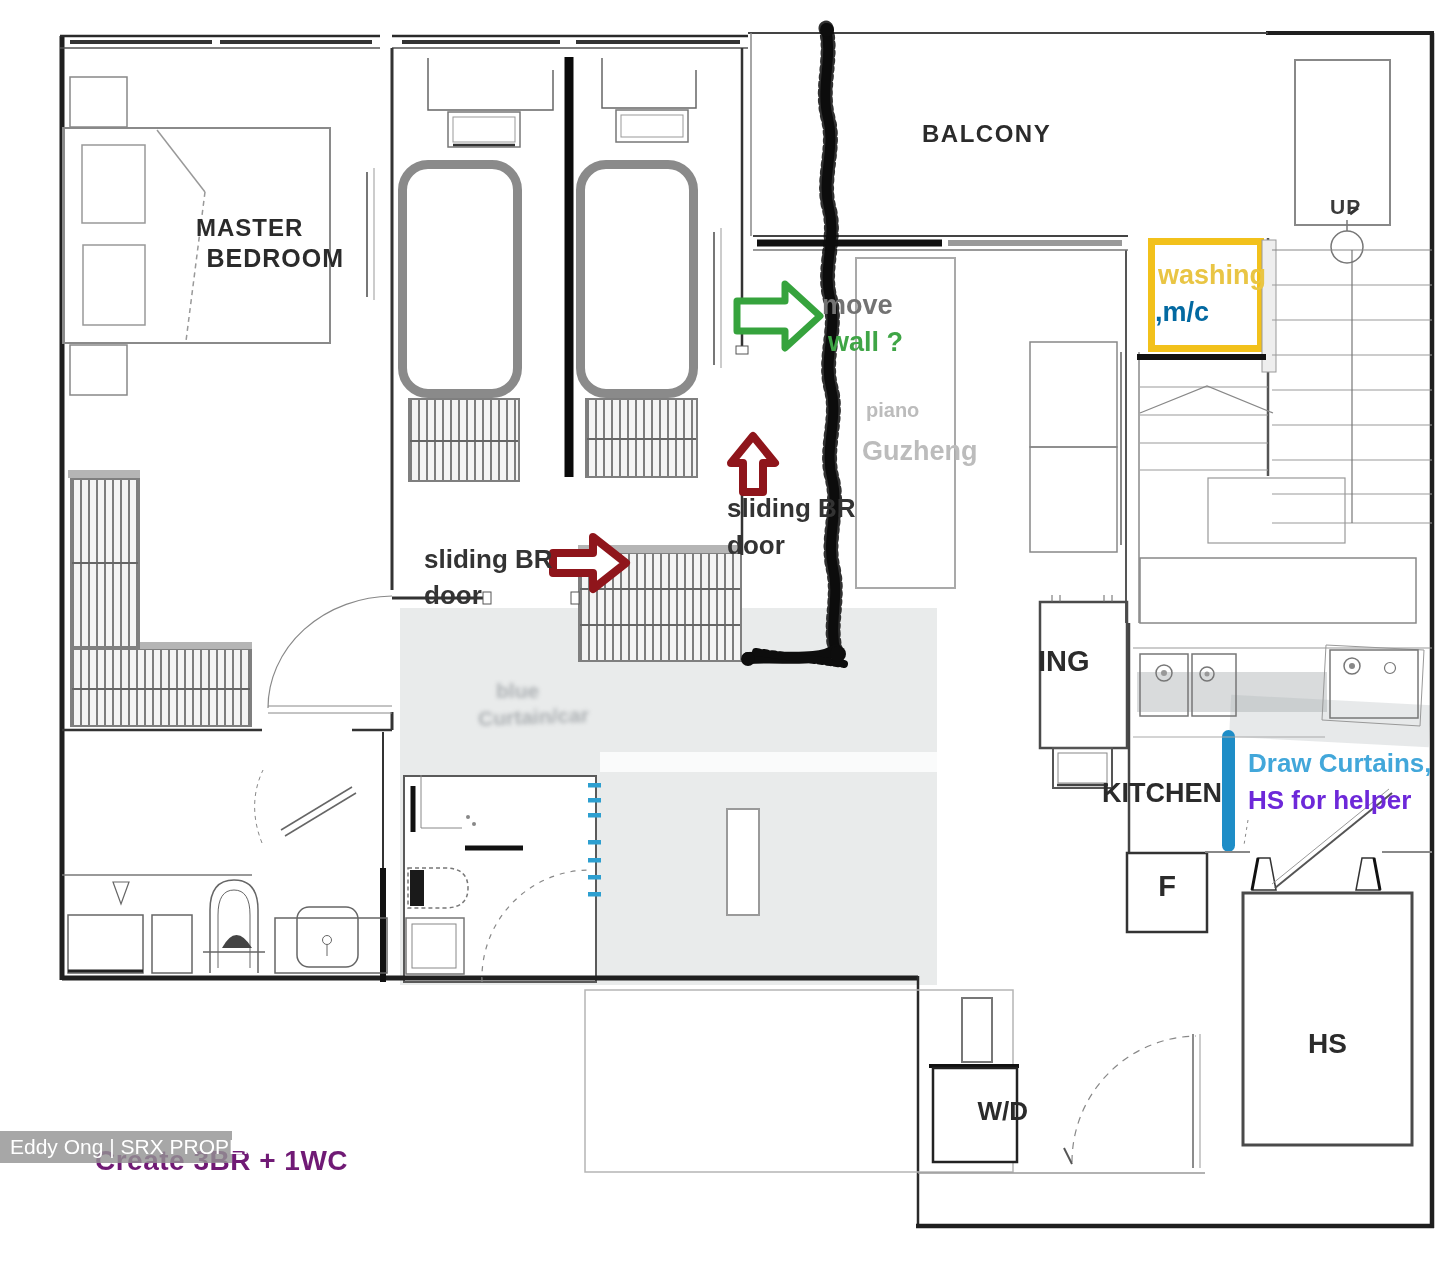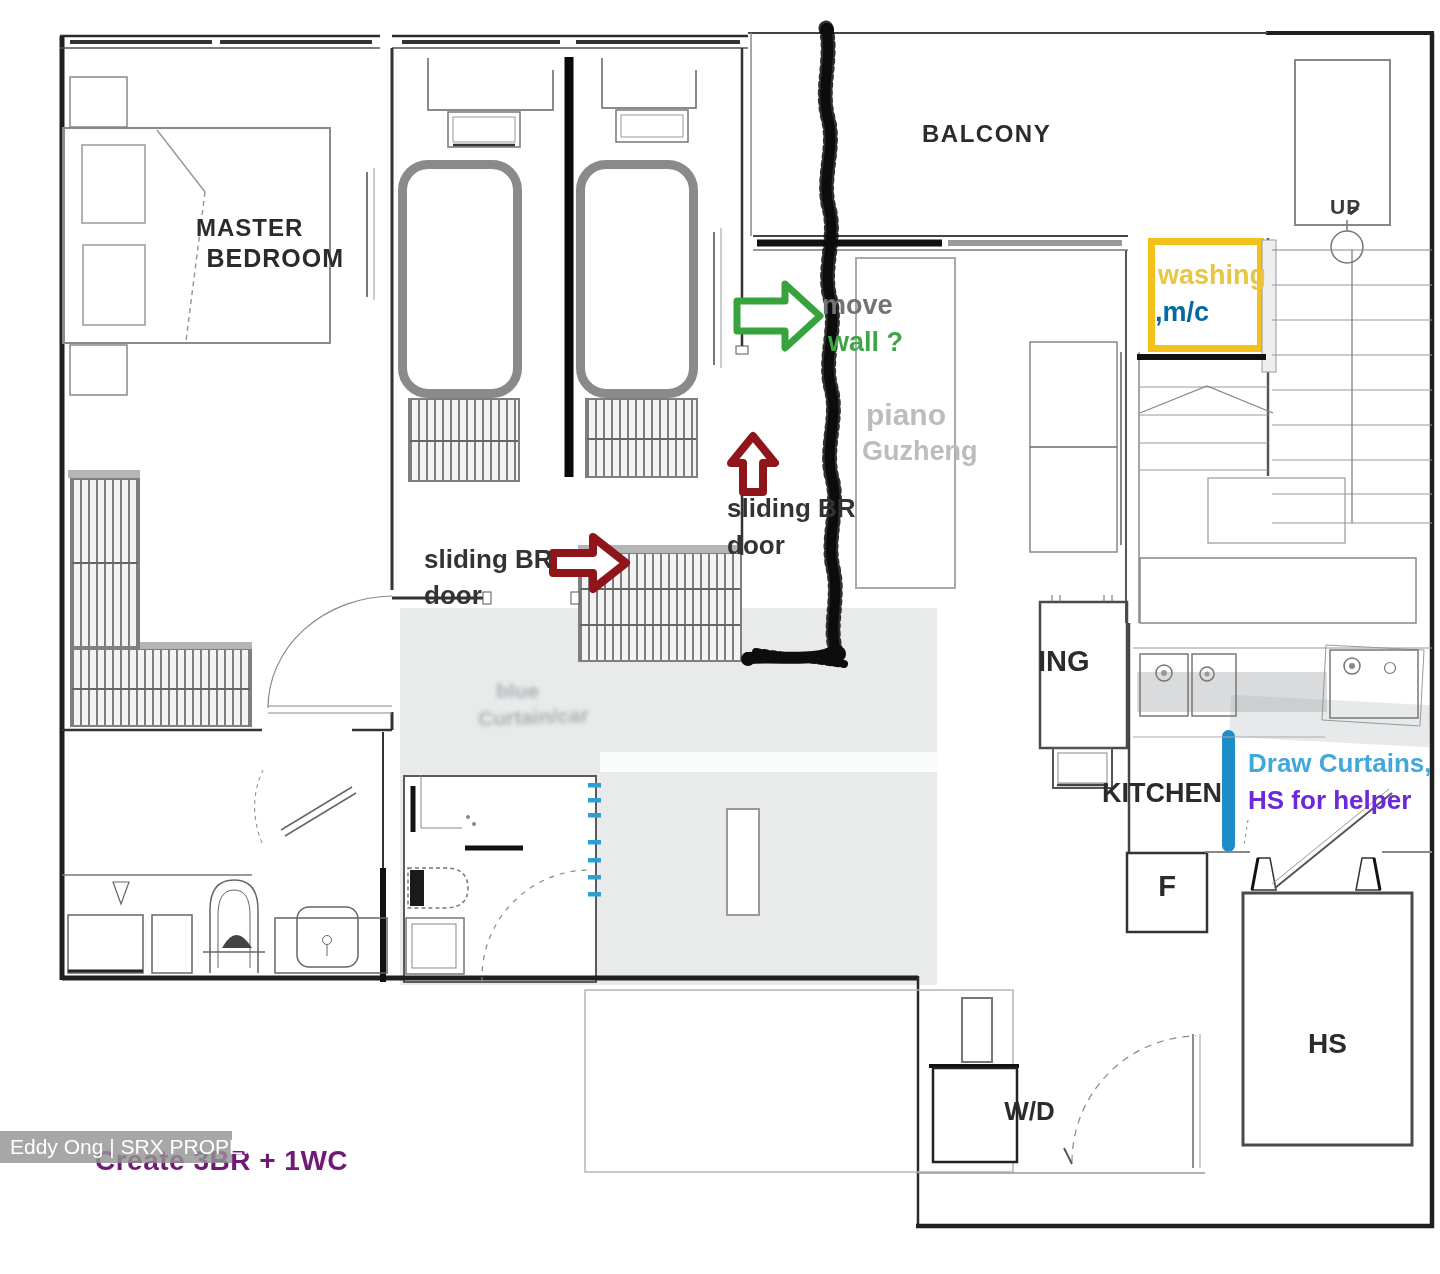--- a/index.html
+++ b/index.html
@@ -40,32 +40,32 @@
   .marker{left:1222px;top:730px;width:13px;height:122px;background:#1e8dc7;border-radius:7px;}
   
   .mb1{left:196px;top:216px;width:148px;text-align:left;font-size:24px;letter-spacing:1px;}
   .mb2{left:196px;top:246px;width:148px;text-align:right;font-size:25px;letter-spacing:1px;}
   .balcony{left:922px;top:122px;font-size:24px;letter-spacing:1.5px;}
   .up{left:1330px;top:196px;font-size:21px;letter-spacing:1px;color:#3a3a3a;}
   .wash1{left:1158px;top:262px;font-size:27px;color:#e9c544;}
   .wash2{left:1155px;top:299px;font-size:27px;color:#0369a1;}
   .move1{left:822px;top:292px;font-size:27px;color:#737373;}
   .move2{left:828px;top:329px;font-size:27px;color:#3fa546;}
-  .piano1{left:866px;top:400px;font-size:30px;color:#bcbcbc;font-weight:600;}
+  .piano1{left:866px;top:400px;font-size:20px;color:#bcbcbc;font-weight:600;}
   .piano2{left:862px;top:438px;font-size:27px;color:#bcbcbc;font-weight:600;}
   .slu1{left:727px;top:495px;font-size:26px;color:#333;}
   .slu2{left:727px;top:532px;font-size:26px;color:#333;}
   .sll1{left:424px;top:546px;font-size:26px;color:#333;}
   .sll2{left:424px;top:582px;font-size:26px;color:#333;}
   .ing{left:1038px;top:647px;font-size:29px;}
   .kitchen{left:1102px;top:780px;font-size:27px;}
   .cur1{left:1248px;top:750px;font-size:26px;color:#42a7da;}
   .cur2{left:1248px;top:787px;font-size:26px;color:#6d28d9;}
   .flabel{left:1127px;top:872px;width:80px;text-align:center;font-size:29px;}
-  .wd{left:982px;top:1098px;width:95px;text-align:center;font-size:26px;}
+  .wd{left:933px;top:1098px;width:95px;text-align:right;font-size:26px;}
   .hs{left:1243px;top:1030px;width:169px;text-align:center;font-size:28px;}
   .faint{z-index:2;color:#70767c;opacity:.5;filter:blur(2px);font-size:21px;font-weight:bold;}
   .faint1{left:496px;top:680px;}
   .faint2{left:478px;top:706px;transform:rotate(-2deg);}
   .wm{left:0;top:1131px;width:232px;height:32px;background:rgba(148,148,148,.82);color:#fff;
       font-size:21px;font-weight:normal;line-height:32px;padding-left:10px;z-index:7;}
   .create{left:95px;top:1147px;font-size:28px;color:#701a75;letter-spacing:.5px;}
   .lower{left:64px;top:1192px;font-size:33px;color:#2e2e2e;letter-spacing:2px;font-weight:600;}
 </style>
 </head>

